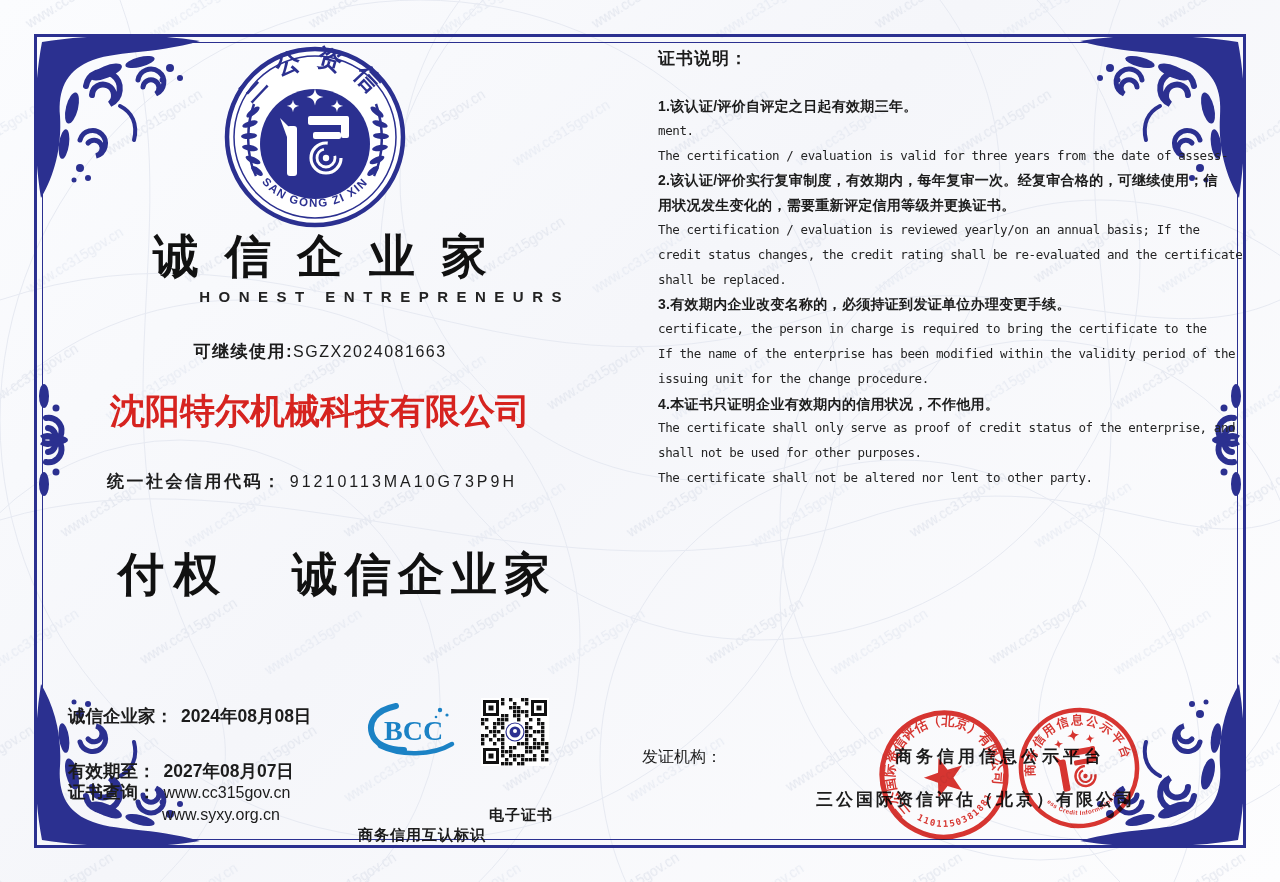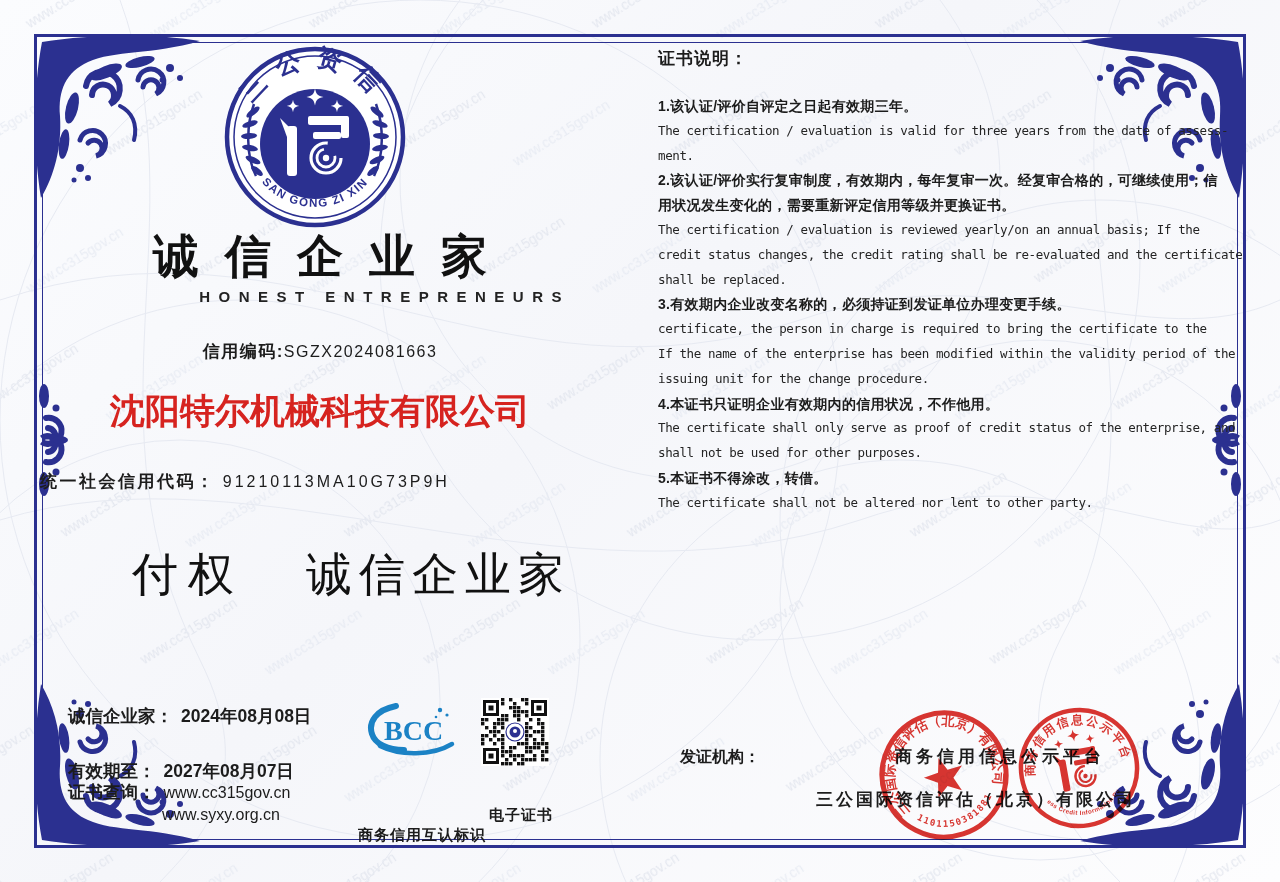--- a/index.html
+++ b/index.html
@@ -25,23 +25,23 @@
   .logo{position:absolute;left:220px;top:42px;width:190px;height:190px;}
 
   .title-cn{position:absolute;left:70px;top:226px;width:500px;text-align:center;
     font-size:46px;font-weight:900;letter-spacing:26px;text-indent:26px;color:#111;}
   .title-en{position:absolute;left:70px;top:288px;width:500px;text-align:right;
     font-size:15px;font-weight:700;letter-spacing:8.5px;text-indent:8.5px;color:#222;}
   .credit-line{position:absolute;left:70px;top:340px;width:500px;text-align:center;
     font-size:17px;font-weight:600;letter-spacing:1.5px;}
   .company{position:absolute;left:40px;top:388px;width:560px;text-align:center;
     font-size:35px;font-weight:800;color:#d6231f;}
-  .uscc-line{position:absolute;left:40px;top:470px;width:560px;
+  .uscc-line{position:absolute;left:32px;top:470px;width:560px;text-align:center;
     font-size:17px;font-weight:600;letter-spacing:2.5px;}
-  .award{position:absolute;left:132px;top:544px;font-size:46px;font-weight:400;color:#111;}
+  .award{position:absolute;left:118px;top:544px;font-size:46px;font-weight:700;color:#111;}
   .award .award-name{letter-spacing:10px;}
   .award .award-title{margin-left:62px;letter-spacing:7px;}
 
   .notes-heading{position:absolute;left:658px;top:47px;font-size:17px;font-weight:700;letter-spacing:1px;}
   .notes{position:absolute;left:658px;top:94px;width:570px;}
   .note-line{height:24.8px;line-height:24.8px;white-space:nowrap;overflow:visible;}
   .note-cn{font-size:14px;font-weight:600;letter-spacing:0.3px;}
   .note-en{font-family:"DejaVu Sans Mono",monospace;font-size:12.5px;letter-spacing:-0.4px;color:#242424;}
 
   .info-row{position:absolute;left:68px;font-size:17.5px;font-weight:600;white-space:nowrap;}
@@ -51,21 +51,21 @@
   .row-valid{top:759px;}
   .row-query{top:780px;}
   .row-query2{top:804px;left:162px;}
 
   .bcc-logo{position:absolute;left:366px;top:700px;width:94px;height:62px;}
   .qr{position:absolute;left:481px;top:698px;width:68px;height:68px;}
   .caption{position:absolute;top:806px;font-size:15px;font-weight:600;letter-spacing:1px;}
   .cap-bcc{left:358px;margin-top:20px;}
   .cap-qr{left:489px;}
 
-  .issuer-label{position:absolute;left:680px;top:747px;font-size:16px;font-weight:700;}
+  .issuer-label{position:absolute;left:642px;top:747px;font-size:16px;font-weight:400;}
   .issuer-line1{position:absolute;left:895px;top:745px;font-size:17px;font-weight:600;letter-spacing:4px;white-space:nowrap;}
   .issuer-line2{position:absolute;left:816px;top:788px;font-size:17px;font-weight:600;letter-spacing:3px;white-space:nowrap;}
   .stamp{position:absolute;mix-blend-mode:multiply;opacity:0.92;}
   .stamp-left{left:877px;top:708px;width:134px;height:134px;transform:rotate(-18deg);}
   .stamp-right{left:1016px;top:705px;width:126px;height:126px;transform:rotate(-10deg);}
 </style>
 </head>
 <body>
 
 <div class="cert">
@@ -258,51 +258,50 @@
       <circle cx="106" cy="116" r="15" fill="none" stroke="#ffffff" stroke-width="3.2" stroke-dasharray="72 22"></circle>
       <circle cx="106" cy="116" r="9" fill="none" stroke="#ffffff" stroke-width="2.8" stroke-dasharray="40 14"></circle>
       <circle cx="106" cy="116" r="3.2"></circle>
     </g>
   </svg>
 
   <div class="title-cn">诚信企业家</div>
   <div class="title-en">HONEST ENTREPRENEURS</div>
 
   <div class="credit-line">
-    <span>信用编码:</span><span class="mono">SGZX2024081663</span>
+    <span>可继续使用:</span><span class="mono">SGZX2024081663</span>
   </div>
 
   <div class="company">沈阳特尔机械科技有限公司</div>
 
   <div class="uscc-line">
     <span>统一社会信用代码：</span> <span class="mono" style="font-size:16px;letter-spacing:3px;">91210113MA10G73P9H</span>
   </div>
 
   <div class="award">
     <span class="award-name">付权</span><span class="award-title">诚信企业家</span>
   </div>
 
   <div class="notes-heading">证书说明：</div>
   <div class="notes" id="notes-lines">
       <div class="note-line note-cn">1.该认证/评价自评定之日起有效期三年。</div>
+      <div class="note-line note-en">ment.</div>
       <div class="note-line note-en">The certification / evaluation is valid for three years from the date of assess-</div>
-      <div class="note-line note-en">ment.</div>
       <div class="note-line note-cn">2.该认证/评价实行复审制度，有效期内，每年复审一次。经复审合格的，可继续使用；信</div>
       <div class="note-line note-cn">用状况发生变化的，需要重新评定信用等级并更换证书。</div>
       <div class="note-line note-en">The certification / evaluation is reviewed yearly/on an annual basis; If the</div>
       <div class="note-line note-en">credit status changes, the credit rating shall be re-evaluated and the certificate</div>
       <div class="note-line note-en">shall be replaced.</div>
       <div class="note-line note-cn">3.有效期内企业改变名称的，必须持证到发证单位办理变更手续。</div>
       <div class="note-line note-en">certificate, the person in charge is required to bring the certificate to the</div>
       <div class="note-line note-en">If the name of the enterprise has been modified within the validity period of the</div>
       <div class="note-line note-en">issuing unit for the change procedure.</div>
       <div class="note-line note-cn">4.本证书只证明企业有效期内的信用状况，不作他用。</div>
       <div class="note-line note-en">The certificate shall only serve as proof of credit status of the enterprise, and</div>
       <div class="note-line note-en">shall not be used for other purposes.</div>
-      <div class="note-line note-cn">5.本证书不得涂改，转借。</div>
       <div class="note-line note-en">The certificate shall not be altered nor lent to other party.</div>
     </div>
 
   <div class="info-row row-issue">
     <span>诚信企业家：</span><span class="val">2024年08月08日</span>
   </div>
   <div class="info-row row-valid">
     <span>有效期至：</span><span class="val">2027年08月07日</span>
   </div>
   <div class="info-row row-query">

